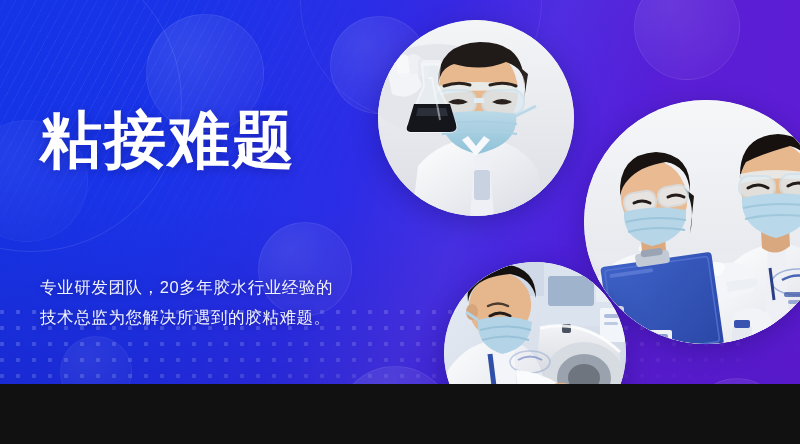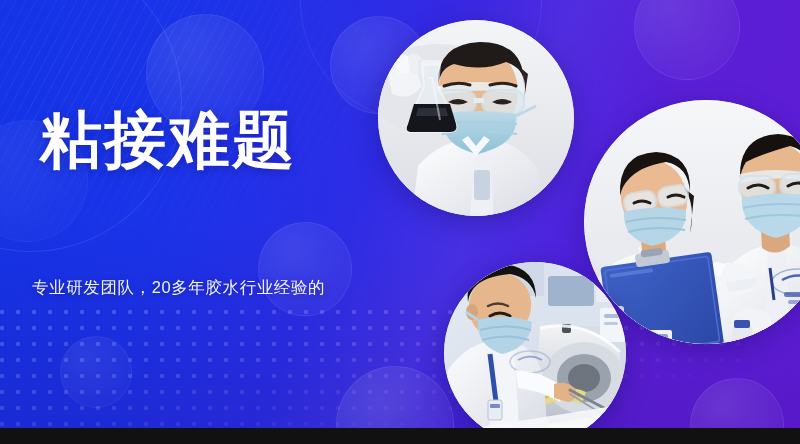--- a/index.html
+++ b/index.html
@@ -1,17 +1,17 @@
 <!DOCTYPE html>
 <html><head>
 <meta charset="utf-8">
 <style>
   html,body{margin:0;padding:0;background:#111;}
   .banner{
-    position:relative;width:800px;height:428px;overflow:hidden;
+    position:relative;width:800px;height:384px;overflow:hidden;
     font-family:"Liberation Sans","DejaVu Sans",sans-serif;
     background:linear-gradient(100deg,#1434e6 0%,#1a33e8 22%,#2a2ee6 42%,#4322e0 62%,#5a1fd6 80%,#5e1cd4 100%);
   }
   
   .bg-sheen{
     position:absolute;inset:0;
     background:
       linear-gradient(115deg,rgba(255,255,255,0) 45%,rgba(255,255,255,.05) 58%,rgba(255,255,255,0) 70%),
       linear-gradient(185deg,rgba(0,0,0,0) 55%,rgba(40,0,120,.18) 100%);
     pointer-events:none;
@@ -65,21 +65,21 @@
   .hl2{position:relative;display:inline-block;}
   .underbar{
     position:absolute;left:2px;bottom:-2px;width:248px;height:8px;
     background:#2fe3e3;border-radius:1px;
   }
   .sub{
     margin:0;color:#f0f2ff;font-size:16.5px;line-height:30px;
     letter-spacing:.6px;white-space:nowrap;
     text-shadow:0 1px 6px rgba(10,0,70,.35);
   }
-  .sub-wrap{position:absolute;left:32px;top:272px;}
+  .sub-wrap{position:absolute;left:40px;top:272px;}
 
   
   .photo{position:absolute;border-radius:50%;overflow:hidden;background:#e9eaee;
          box-shadow:0 6px 26px rgba(12,0,70,.28);}
   .p-top{left:378px;top:20px;width:196px;height:196px;}
   .p-right{left:584px;top:100px;width:244px;height:244px;}
   .p-bottom{left:444px;top:262px;width:182px;height:182px;}
   .photo svg{display:block;width:100%;height:100%;}
 </style>
 </head>
@@ -363,15 +363,16 @@
 
   <div class="bubble b5"></div>
   <div class="bubble b6"></div>
 
   <div class="copy">
     <div class="hl">粘接难题</div>
   </div>
 
   <div class="sub-wrap">
     <p class="sub">专业研发团队，20多年胶水行业经验的</p>
+    <p class="sub">技术总监为您解决所遇到的胶粘难题。</p>
   </div>
 
 </div>
 
 </body></html>

